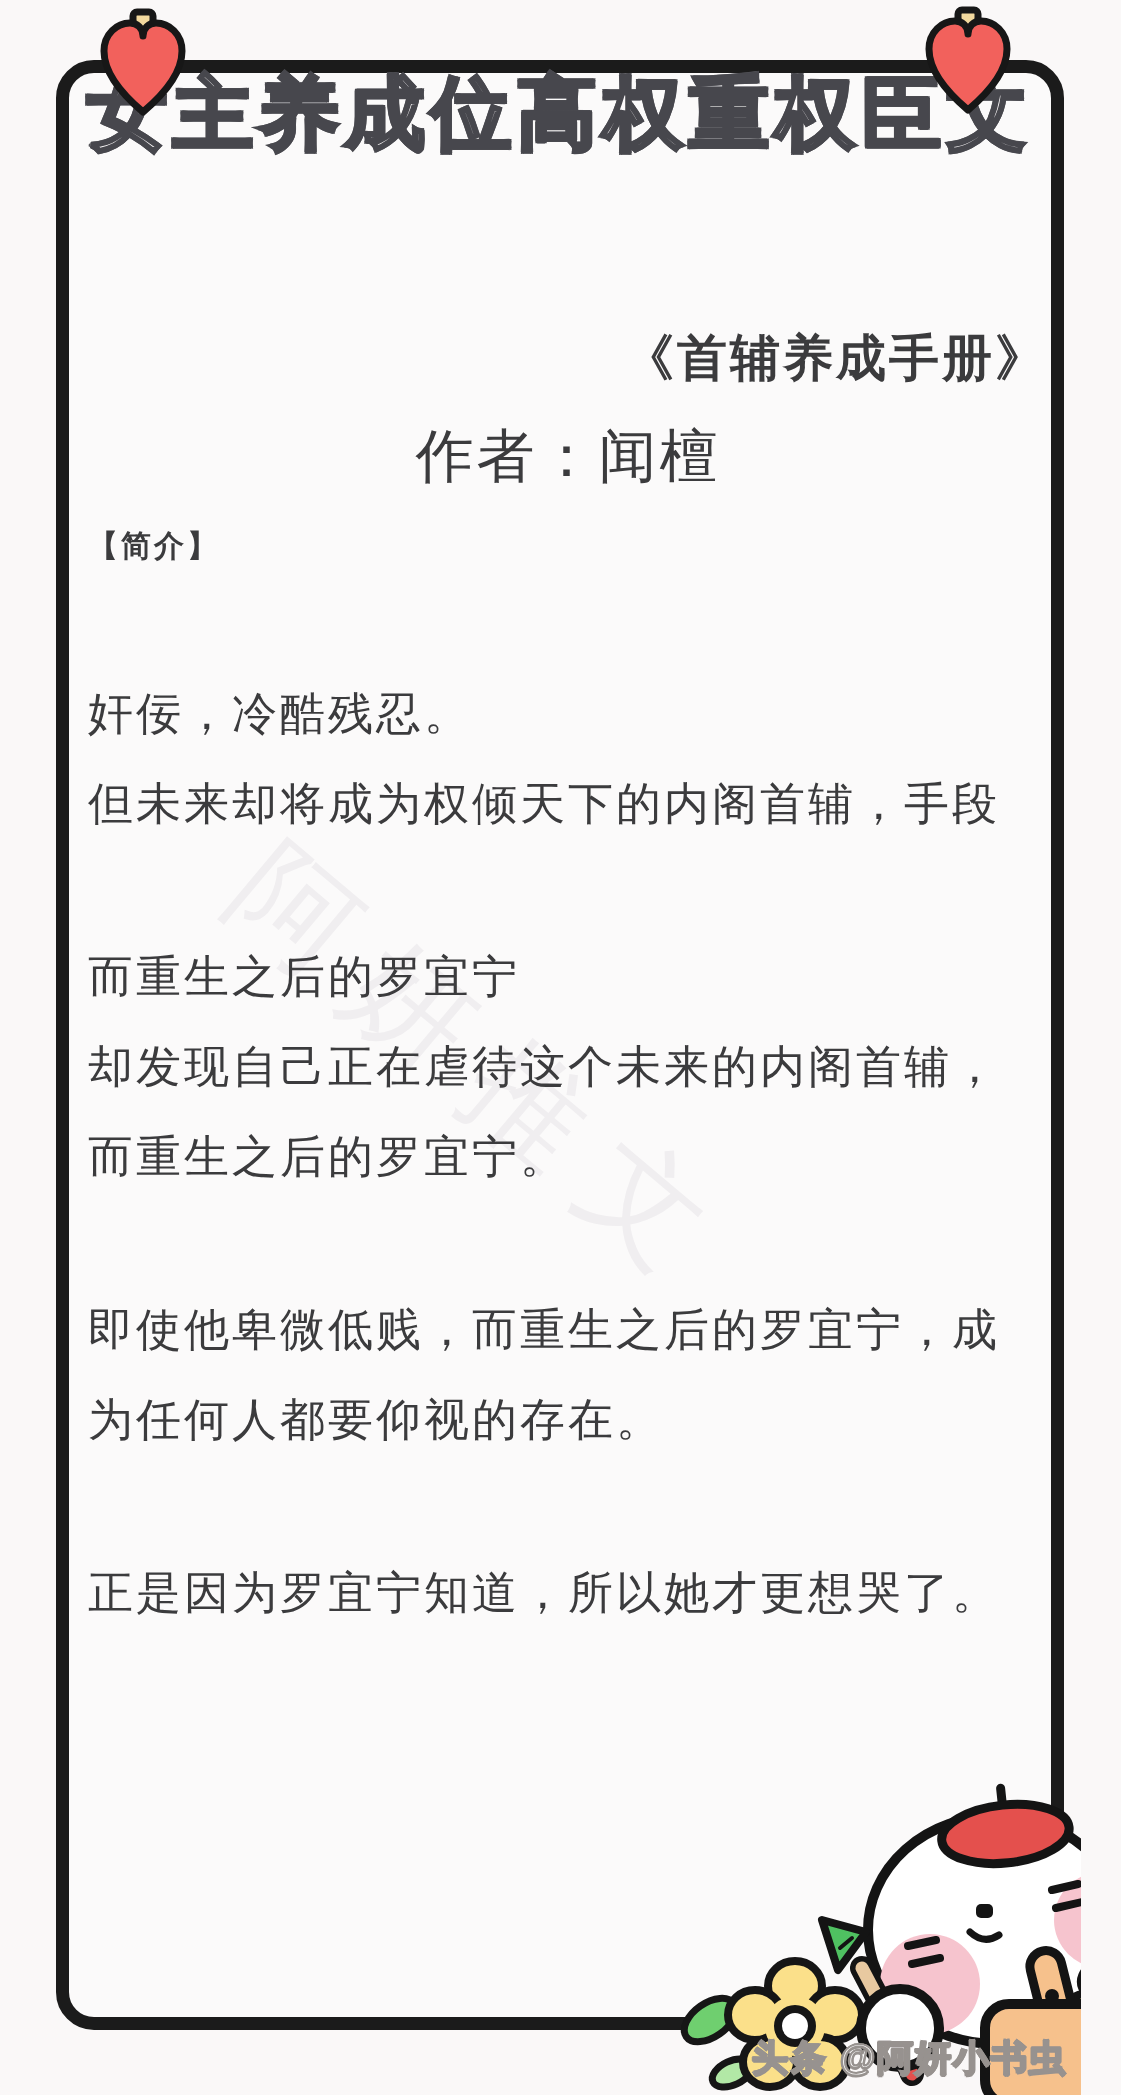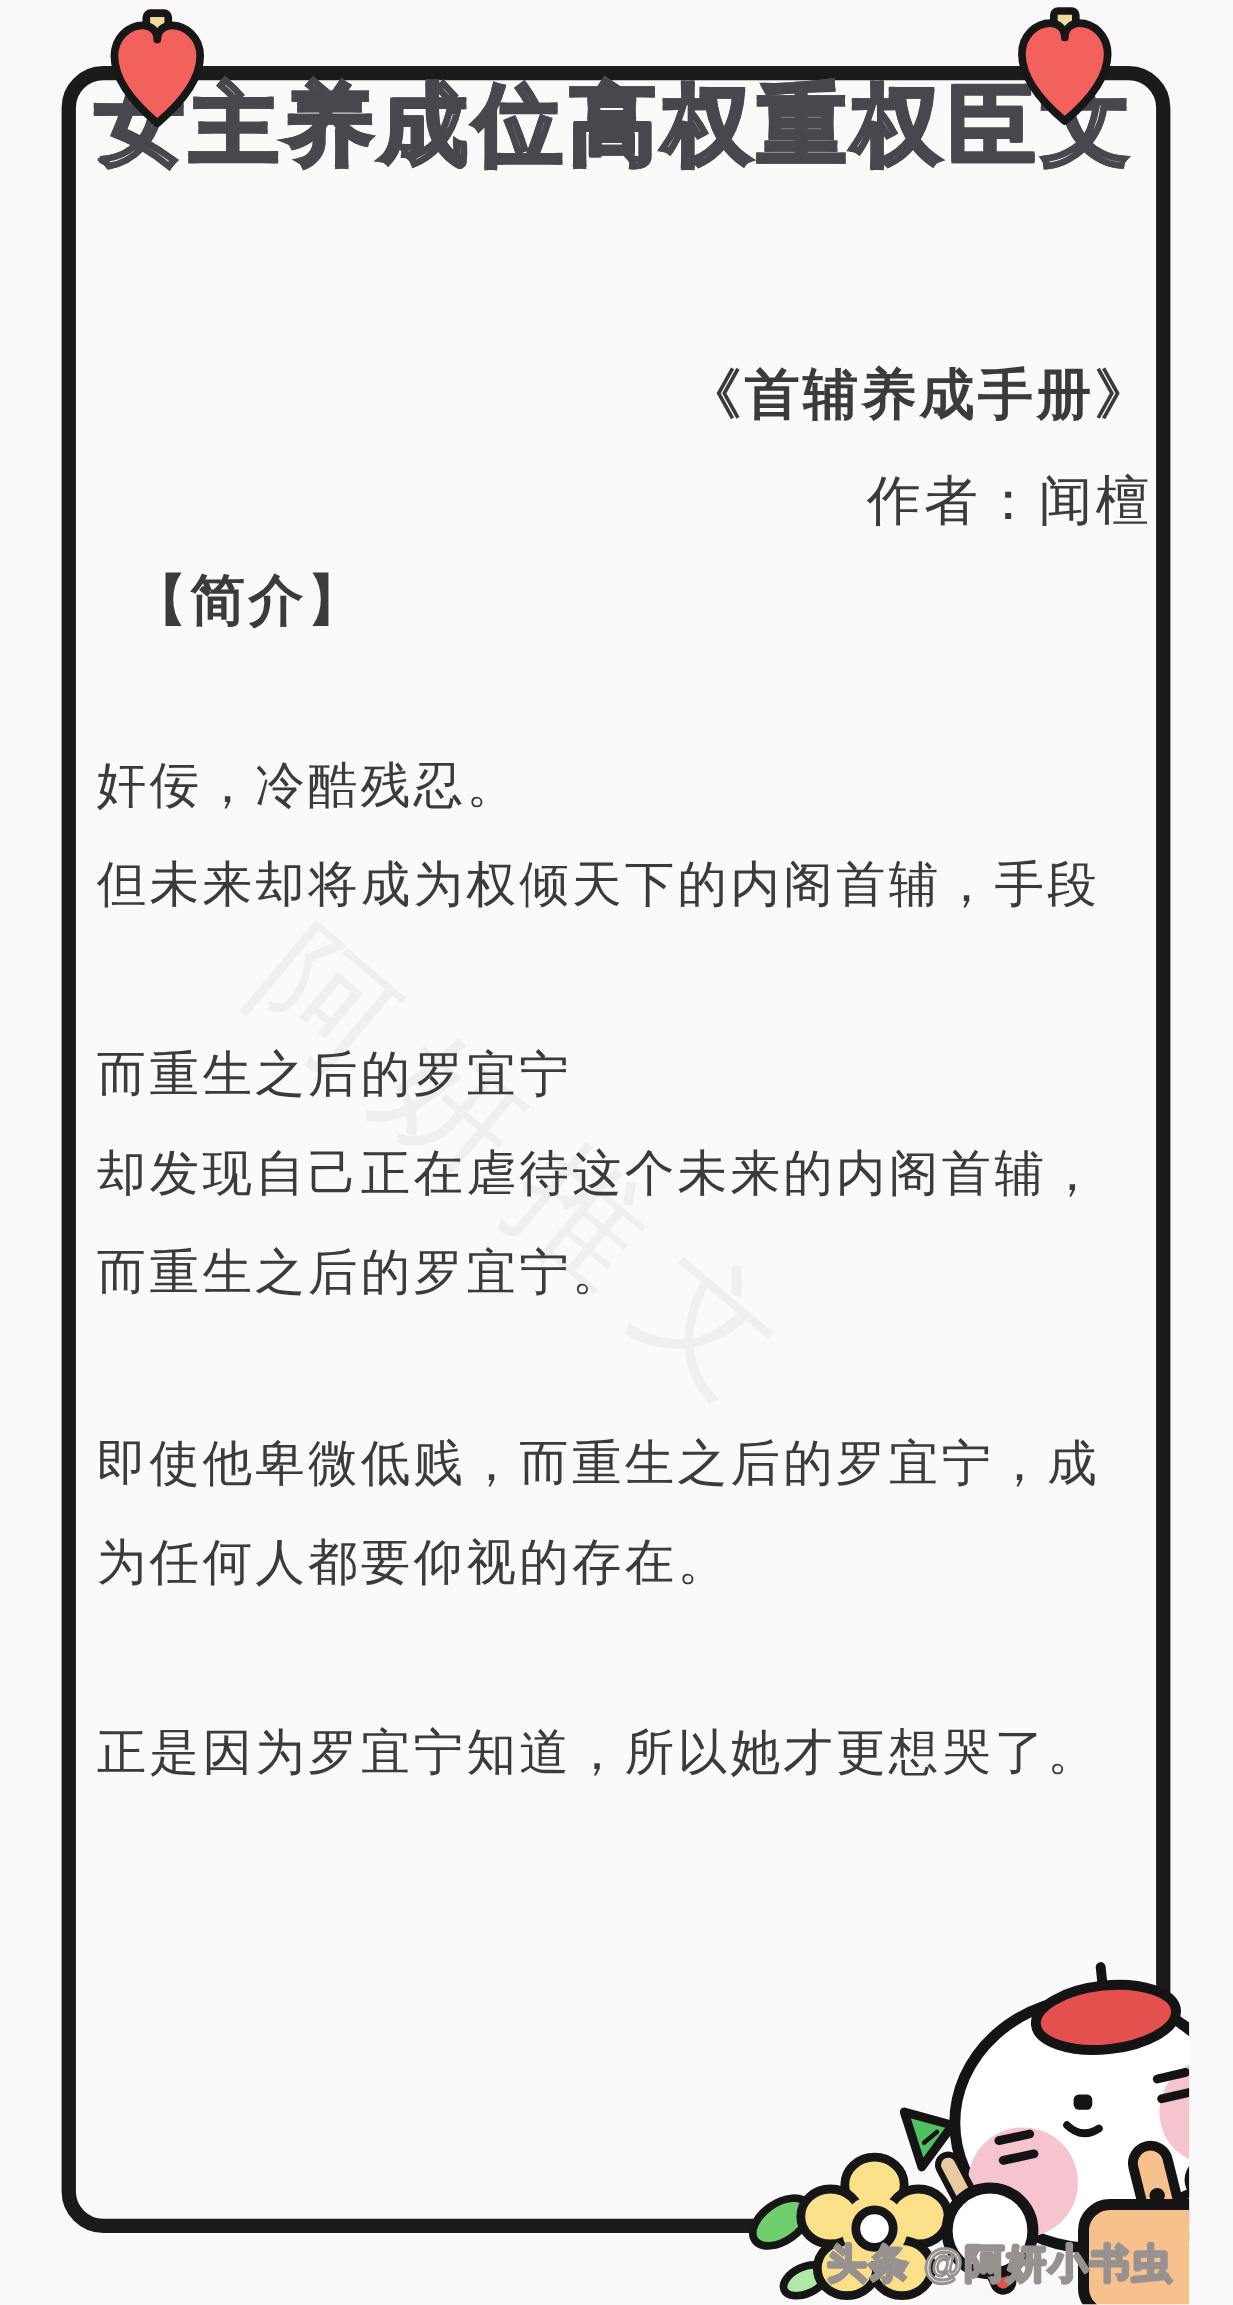--- a/index.html
+++ b/index.html
@@ -43,22 +43,22 @@
     z-index:2;white-space:nowrap;pointer-events:none;
   }
 
   
   .content{
     position:absolute;left:88px;top:318px;width:960px;
     color:#3B3B3D;font-size:45px;letter-spacing:3px;
     z-index:3;
   }
   .book-title{text-align:right;font-size:50px;font-weight:700;line-height:80px;white-space:nowrap;}
-  .book-author{text-align:right;font-size:49px;line-height:80px;margin-top:18px;white-space:nowrap;}
-  .intro-label{font-size:50px;font-weight:700;line-height:80px;margin-top:10px;white-space:nowrap;margin-left:32px;}
+  .book-author{text-align:center;font-size:58px;line-height:80px;margin-top:18px;white-space:nowrap;}
+  .intro-label{font-size:30px;font-weight:700;line-height:80px;margin-top:10px;white-space:nowrap;}
   .para{margin-top:83px;}
   .para:first-of-type{margin-top:4px;}
   .line{line-height:90px;white-space:nowrap;}
 
   
   .pin{position:absolute;z-index:4;}
   .pin-left{left:97px;top:8px;}
   .pin-right{left:922px;top:6px;}
 
   

